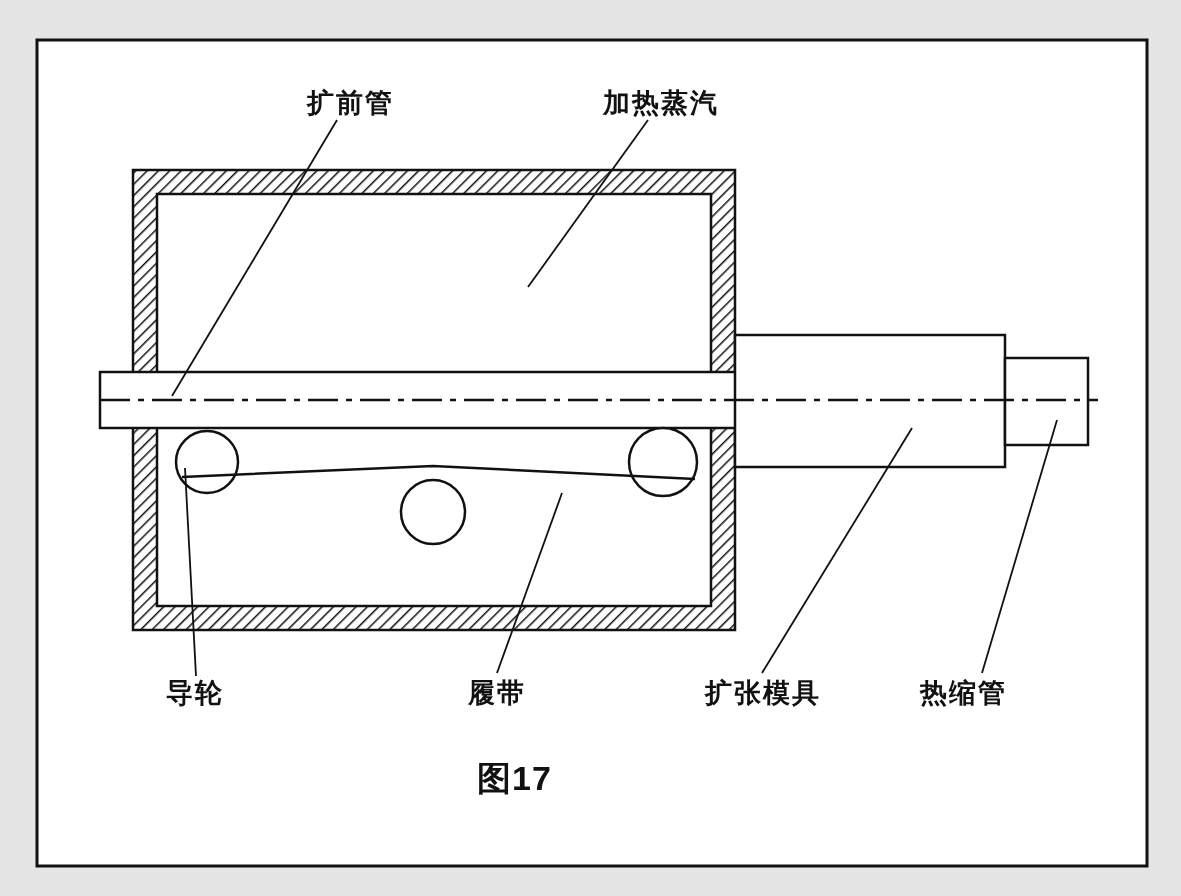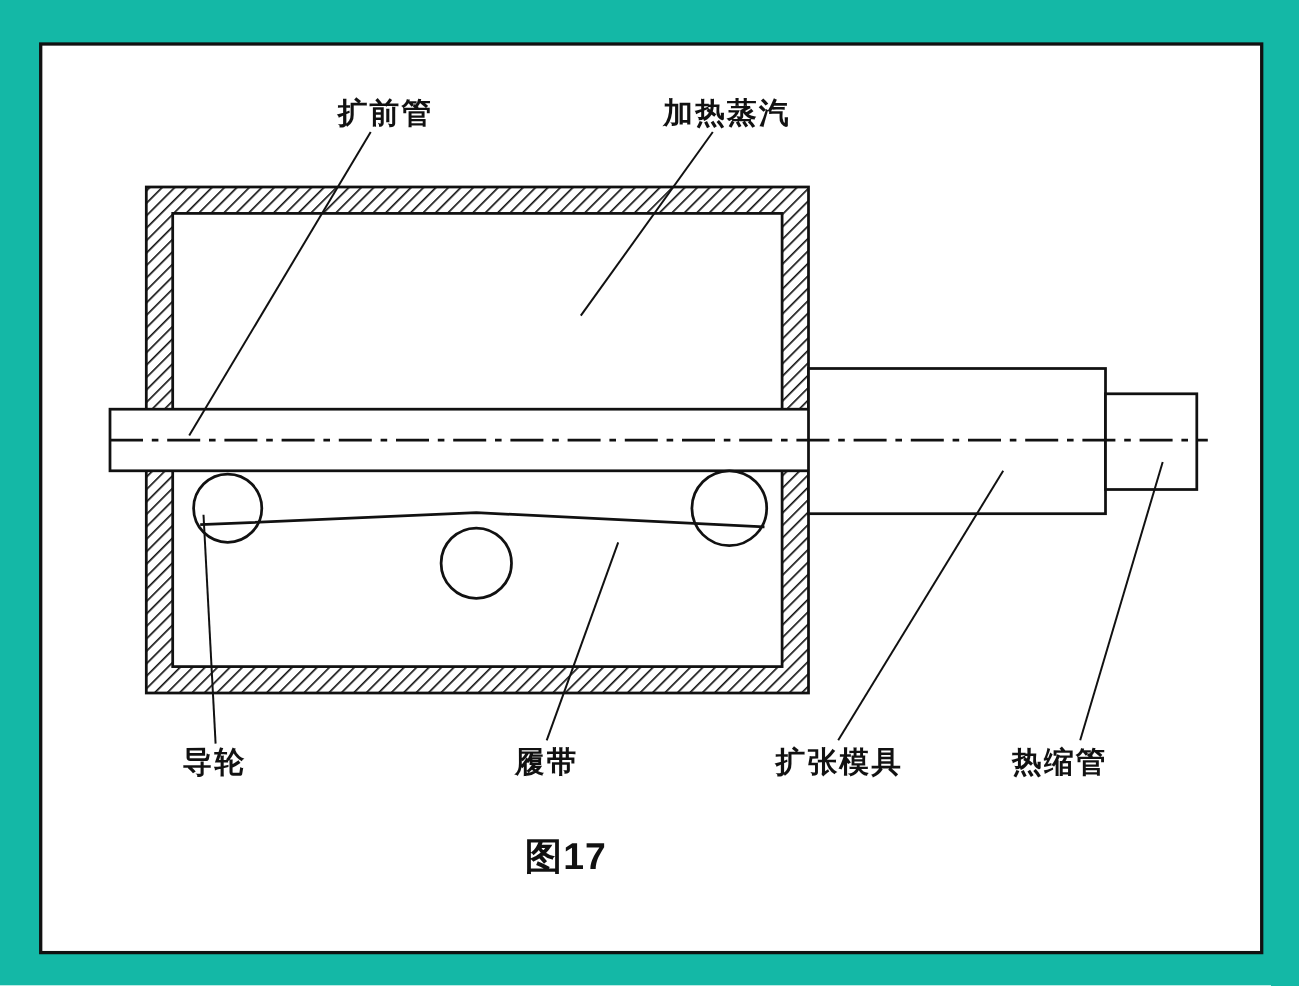--- a/index.html
+++ b/index.html
@@ -8,21 +8,21 @@
     background: #ffffff;
     width: 1181px;
     height: 896px;
     font-family: "Liberation Sans", sans-serif;
     overflow: hidden;
   }
   .figure-wrap {
     position: relative;
     width: 1181px;
     height: 896px;
-    background: #14b8a6;
+    background: #e5e5e5;
   }
   svg {
     display: block;
   }
   .label-text {
     font-family: "Liberation Sans", sans-serif;
     font-weight: bold;
     fill: #111111;
     font-size: 27px;
     letter-spacing: 2px;

